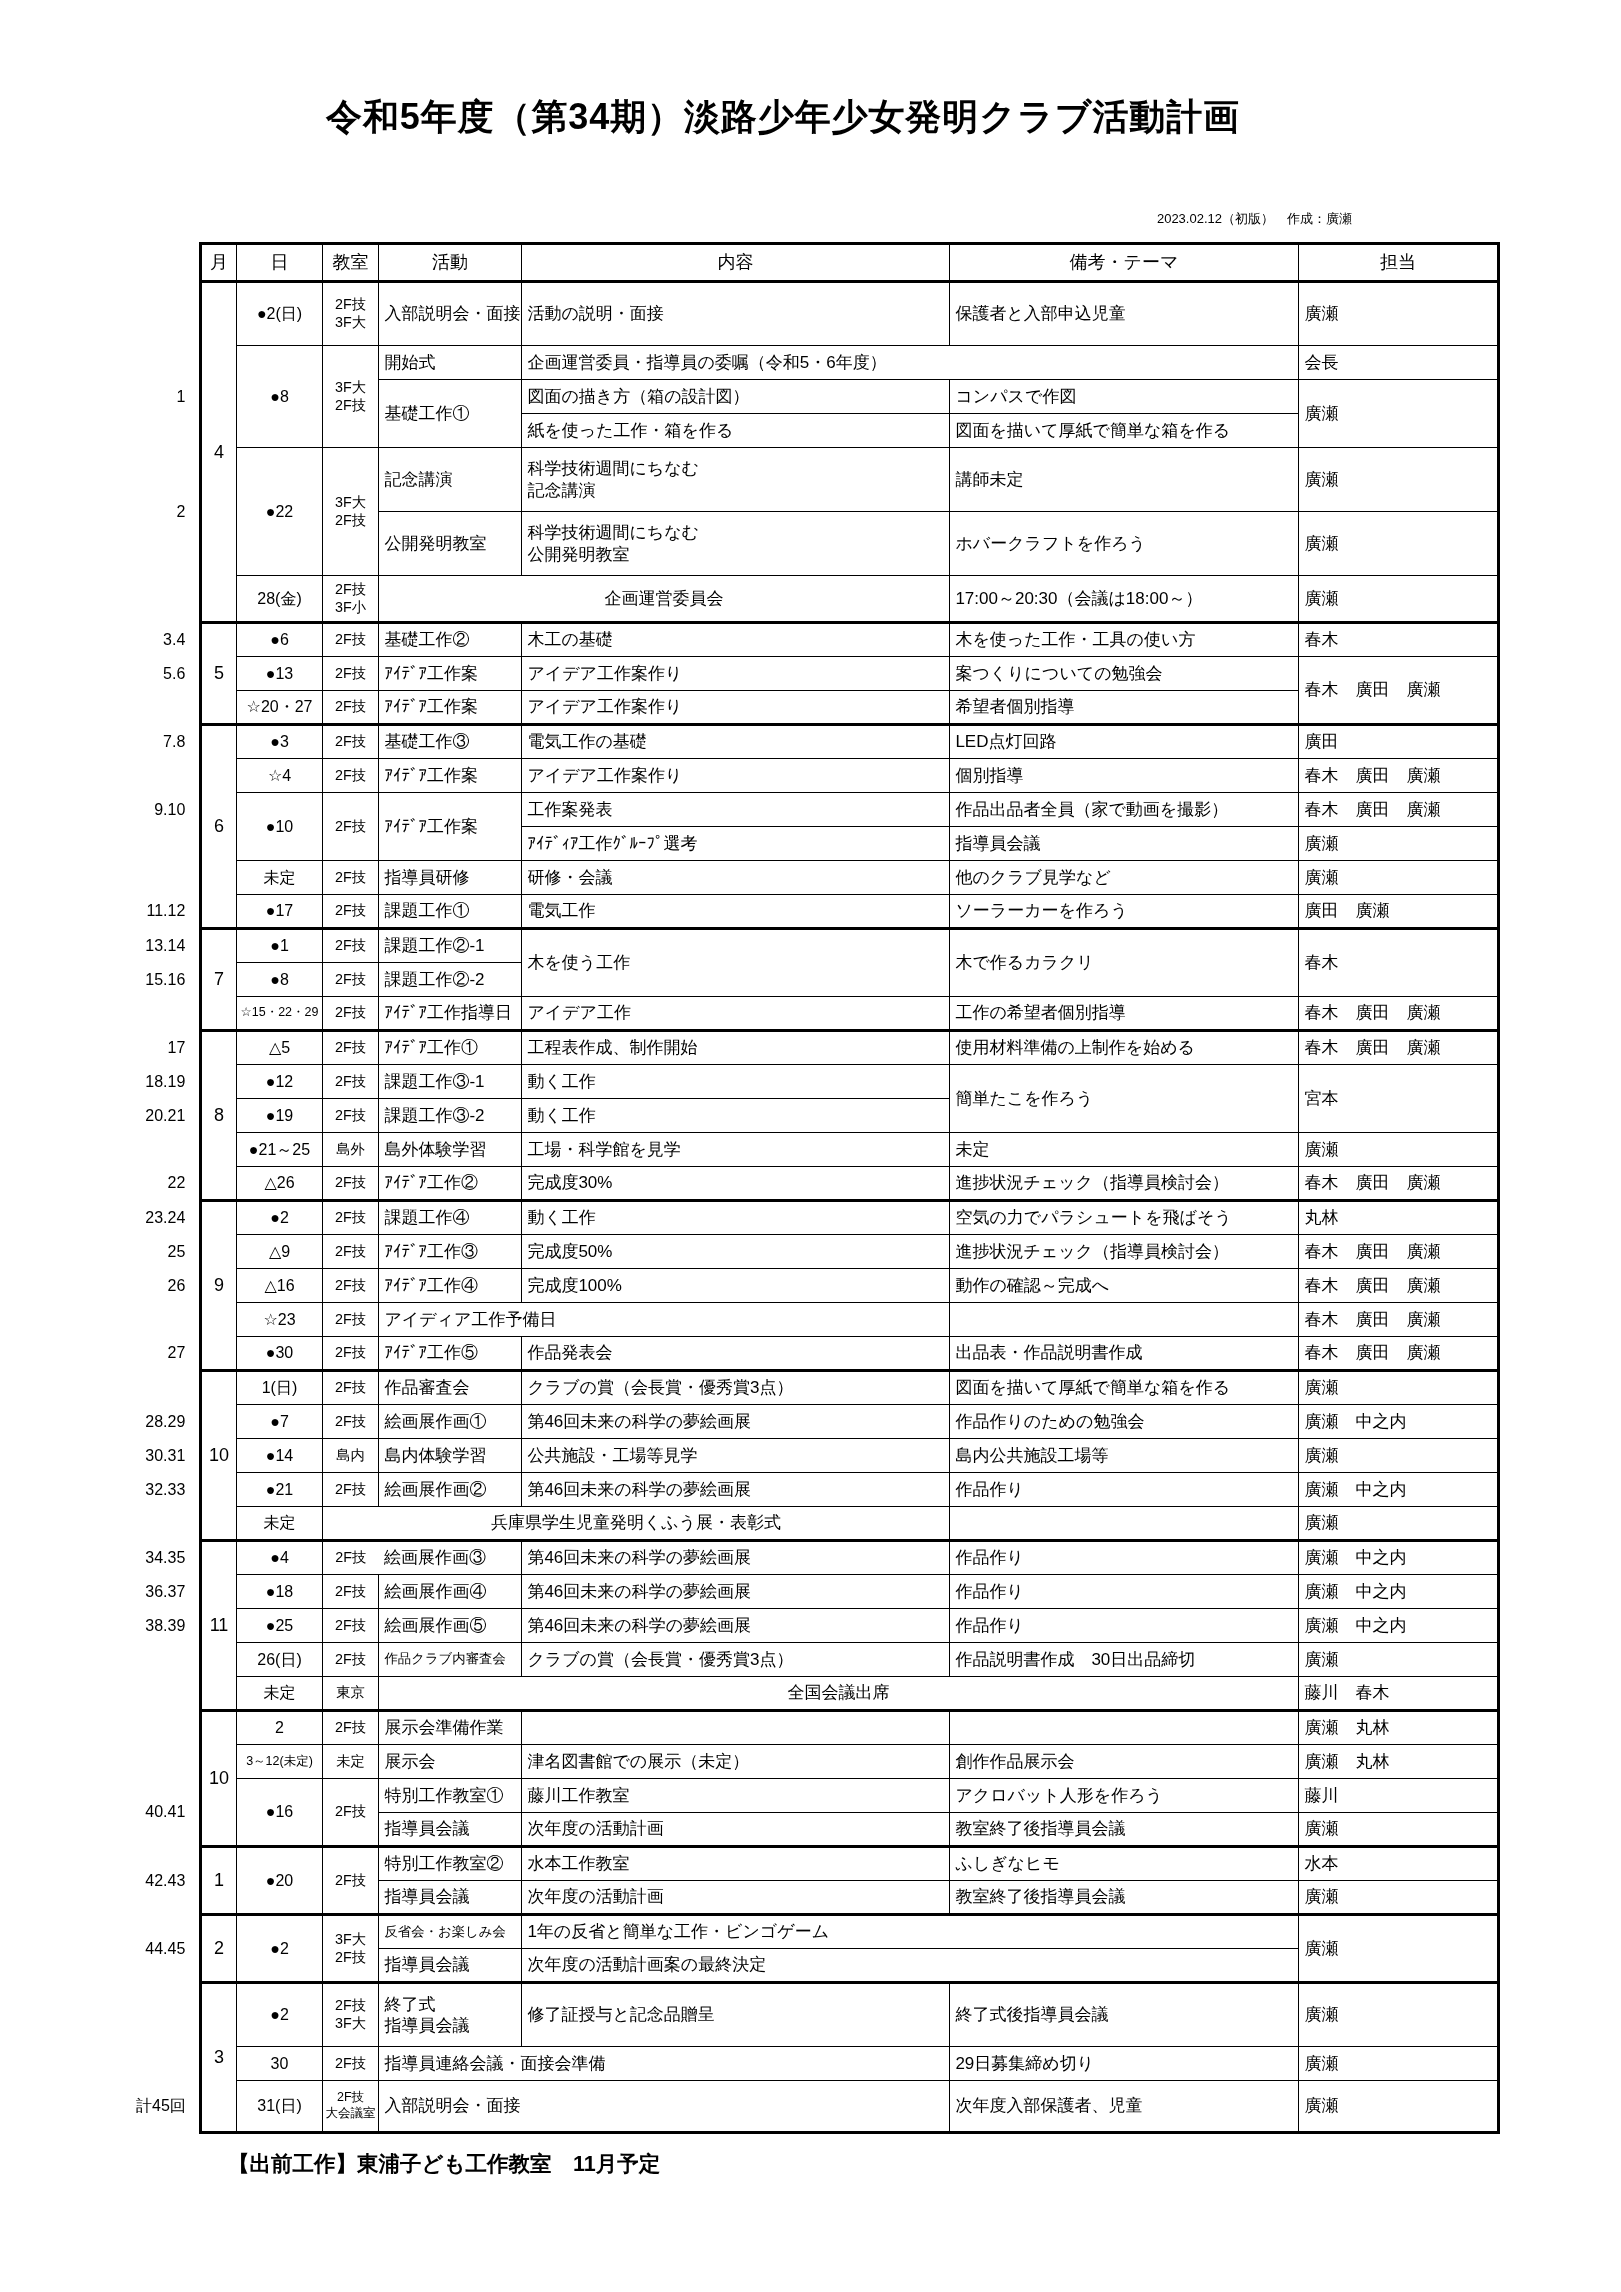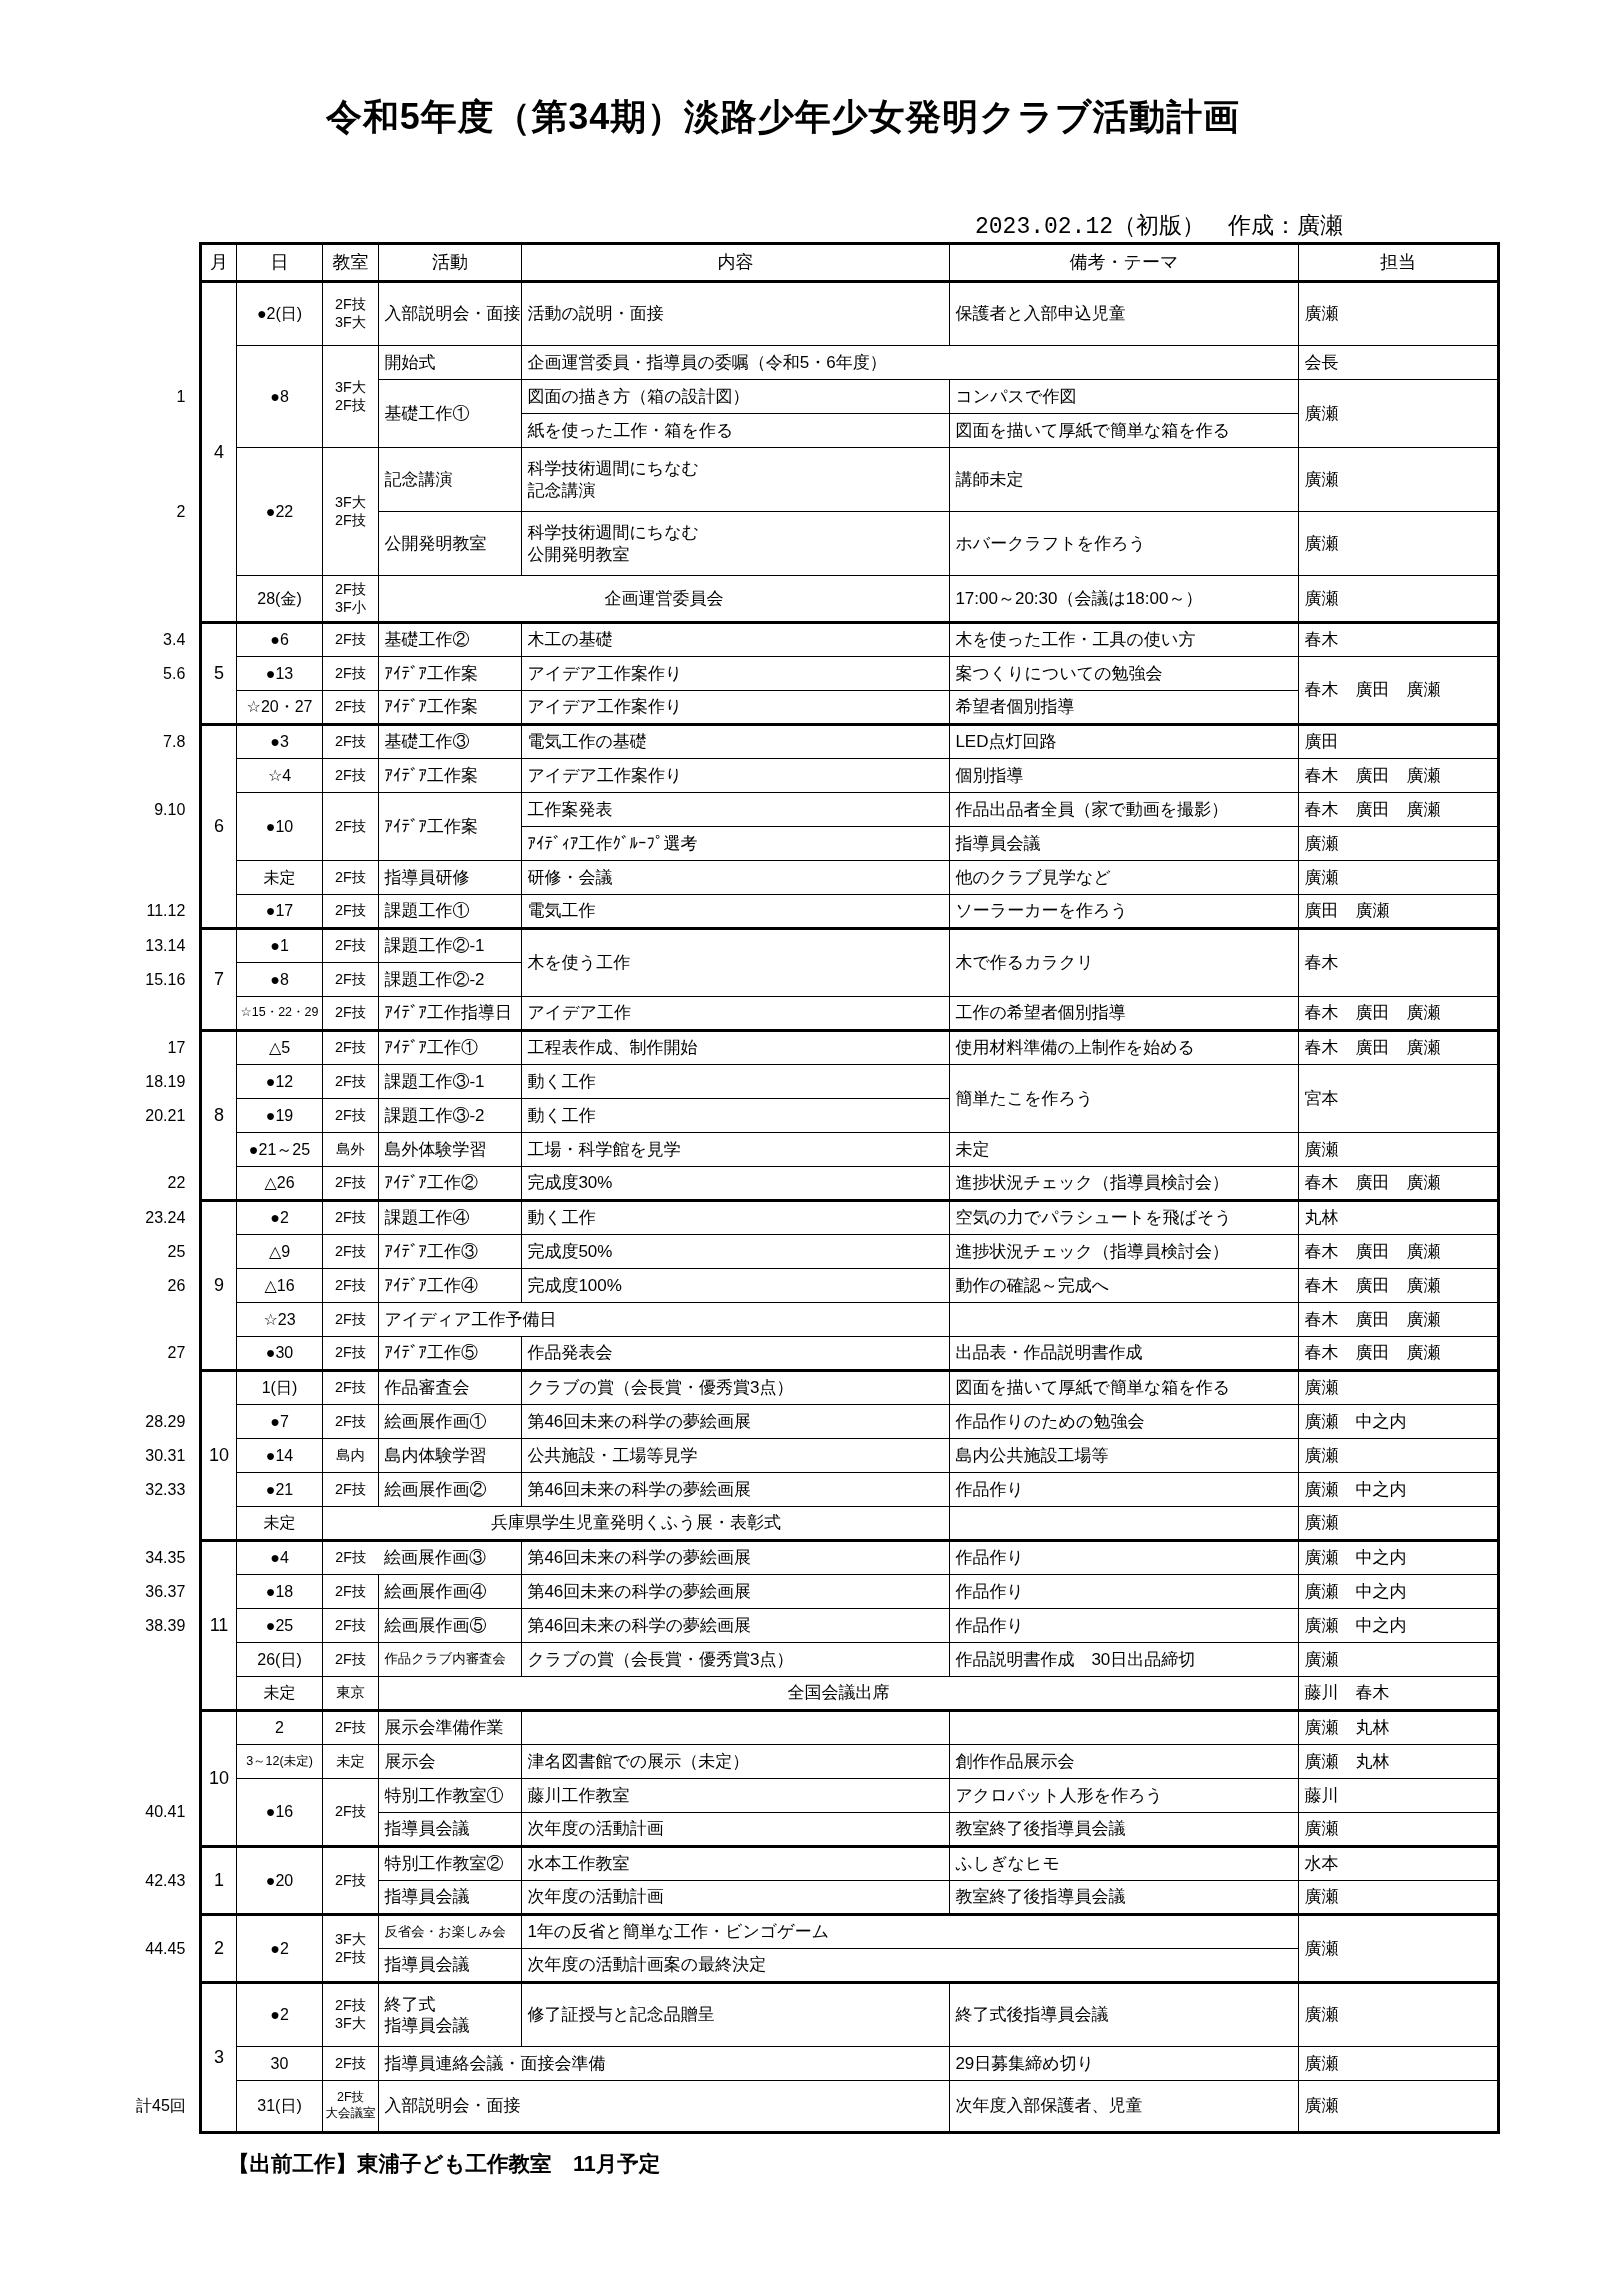--- a/index.html
+++ b/index.html
@@ -1,20 +1,20 @@
 <!DOCTYPE html>
 <html style="font-size:14.3px"><head>
 <meta charset="utf-8">
 <style>
   html,body { margin:0; padding:0; background:#888; }
   body { font-family: "Liberation Sans", sans-serif; color:#000; }
   .sheet { position:relative; width:1621px; height:2293px; background:#ffffff; overflow:hidden; margin:0 auto; }
 
   .title { position:absolute; left:296px; top:93px; font-size:36px; font-weight:bold; letter-spacing:0.9px; white-space:pre;margin-left:30px; }
-  .subtitle { position:absolute; right:278px; top:210px; font-size:23px; white-space:pre;font-family:Liberation Mono, monospace; }
+  .subtitle { position:absolute; right:269px; top:210px; font-size:13px; white-space:pre; }
   .footer { position:absolute; left:228px; top:2149px; font-size:21.5px; font-weight:700; white-space:pre; }
 
   .tables { position:absolute; left:133px; top:242px; display:flex; align-items:flex-start; }
   table { border-collapse:collapse; table-layout:fixed; }
   #main-table { border:3.6px solid #000; width:1298px; }
   #counter-table { border:3.6px solid transparent; width:63px; }
   td { border:1.8px solid #000; font-size:17px; line-height:1.25; vertical-align:middle; text-align:center; padding:0; white-space:pre; overflow:visible; }
   #counter-table td { border-color:transparent; }
   tr.hdr { height:38px; }
   tr.hdr td { border-bottom-width:3.6px; font-size:18px; }

